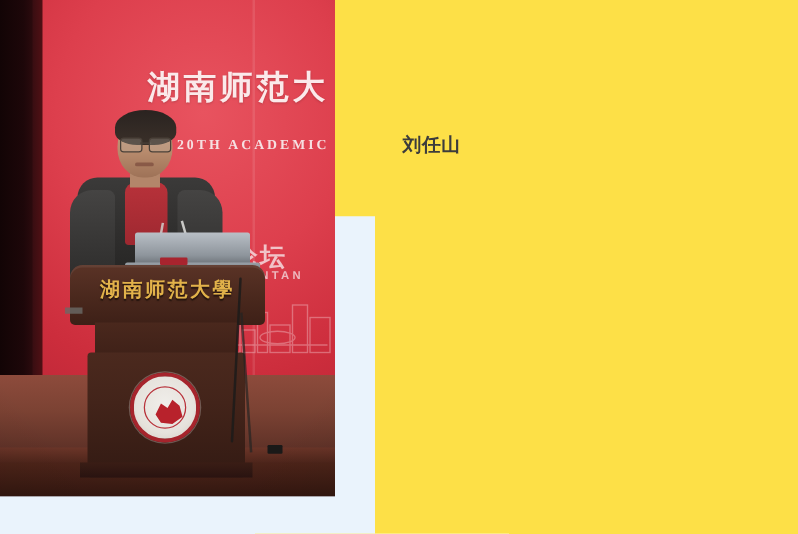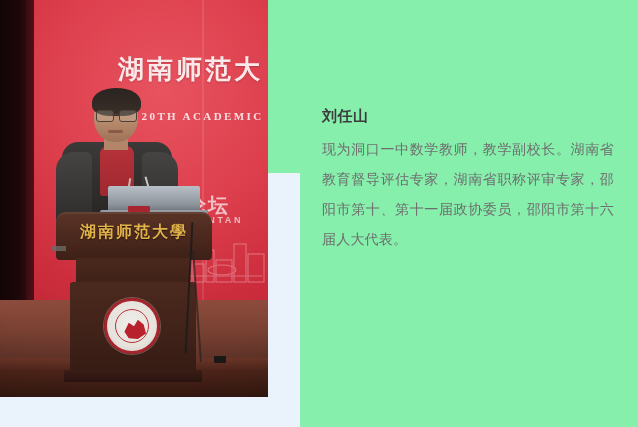--- a/index.html
+++ b/index.html
@@ -2,21 +2,21 @@
 <html><head>
 <meta charset="utf-8">
 <style>
   html,body{margin:0;padding:0;}
   body{
     width:638px;height:427px;overflow:hidden;
     background:#ffffff;
     font-family:"Liberation Sans","DejaVu Sans",sans-serif;
     position:relative;
   }
-  #root{position:absolute;left:0;top:0;width:638px;height:427px;background:#86efac;}
+  #root{position:absolute;left:0;top:0;width:638px;height:427px;background:#fde047;}
 
   
   .photo-panel{
     position:absolute;left:0;top:173px;width:300px;height:254px;
     background:#eaf3fc;
   }
 
   
   .photo{
     position:absolute;left:0;top:0;width:268px;height:397px;
@@ -282,16 +282,15 @@
       <div class="cable"></div>
       <div class="cable2"></div>
       <div class="floor-box"></div>
 
       <div class="photo-grain"></div>
     </div>
   </div>
 
   <div class="bio">
     <p class="bio-name">刘任山</p>
-    <p class="bio-text">现为洞口一中数学教师，教学副校长。湖南省教育督导评估专家，湖南省职称评审专家，邵阳市第十、第十一届政协委员，邵阳市第十六届人大代表。</p>
   </div>
 
 </div>
 
 </body></html>

